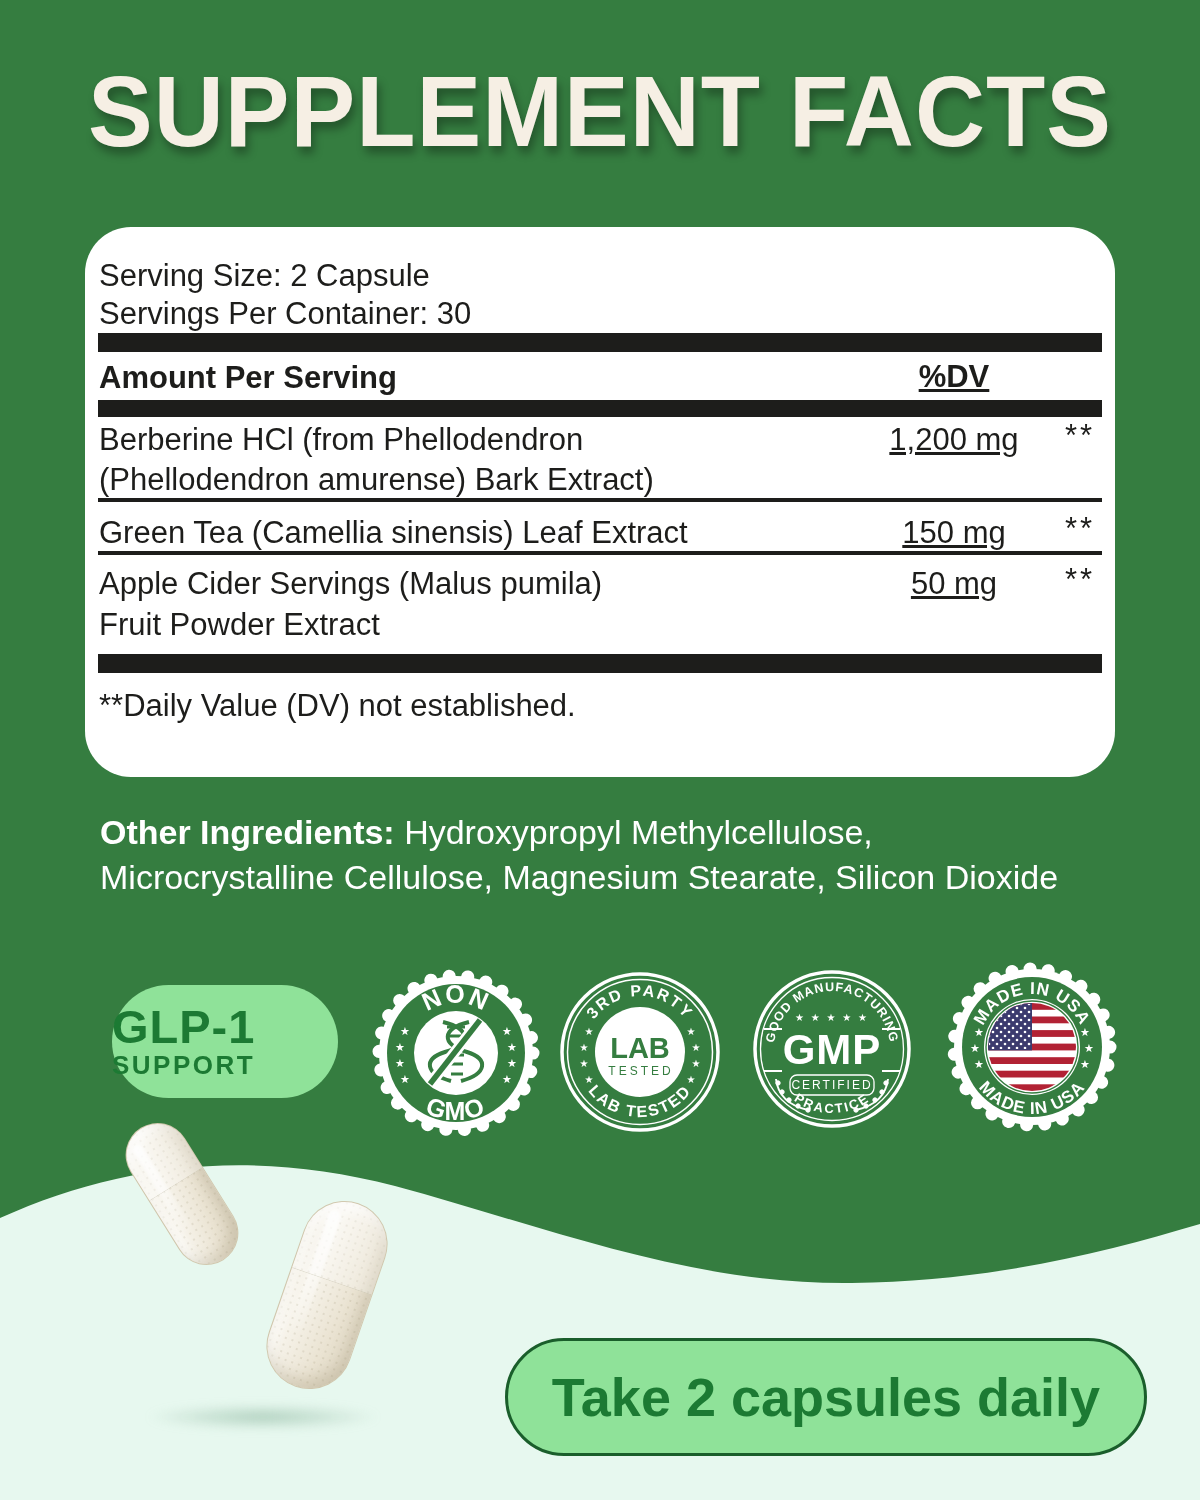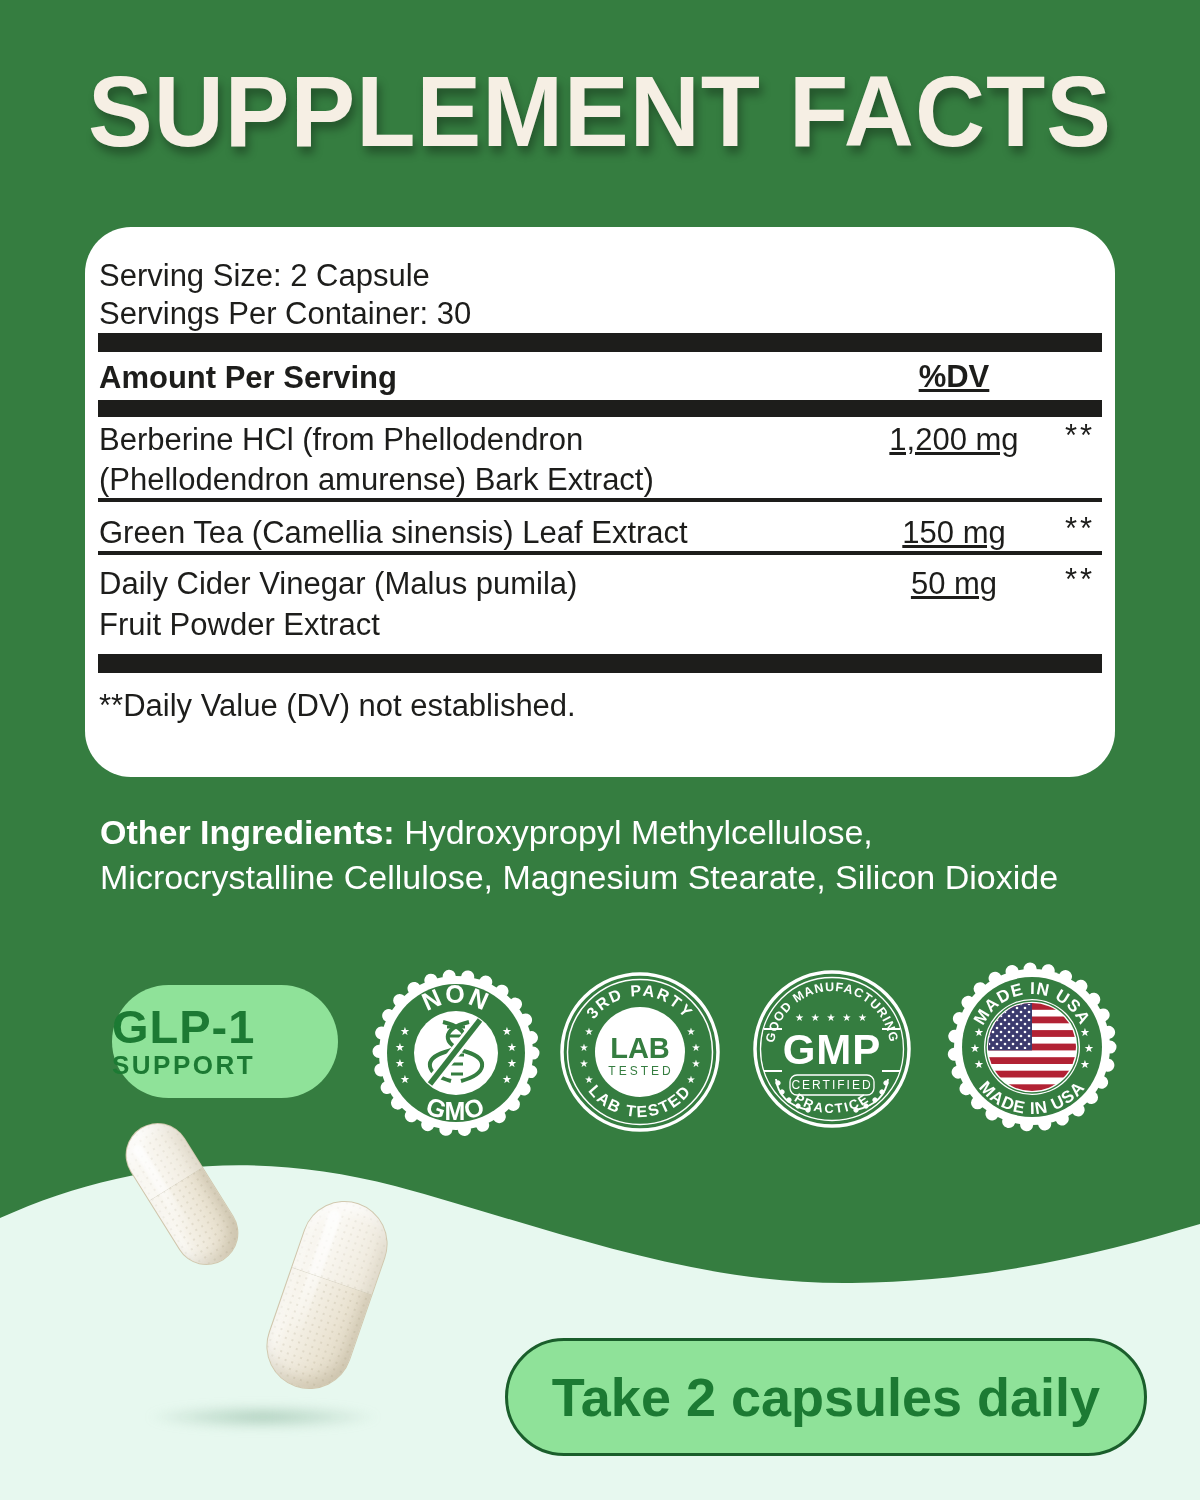--- a/index.html
+++ b/index.html
@@ -106,21 +106,21 @@
     <div class="col-dv tx" style="top:190px;letter-spacing:3px;">**</div>
 
     <div class="thin" style="top:271px;"></div>
 
     <div class="abs tx" style="left:14px;top:287px;">Green Tea (Camellia sinensis) Leaf Extract</div>
     <div class="col-amount tx" style="top:287px;">150 mg</div>
     <div class="col-dv tx" style="top:283px;letter-spacing:3px;">**</div>
 
     <div class="thin" style="top:324px;"></div>
 
-    <div class="abs tx" style="left:14px;top:338px;">Daily Cider Vinegar (Malus pumila)</div>
+    <div class="abs tx" style="left:14px;top:338px;">Apple Cider Servings (Malus pumila)</div>
     <div class="abs tx" style="left:14px;top:379px;">Fruit Powder Extract</div>
     <div class="col-amount tx" style="top:338px;">50 mg</div>
     <div class="col-dv tx" style="top:334px;letter-spacing:3px;">**</div>
 
     <div class="bar" style="top:427px;height:19px;"></div>
 
     <div class="abs tx" style="left:14px;top:460px;">**Daily Value (DV) not established.</div>
   </div>
 
   <div class="other">

